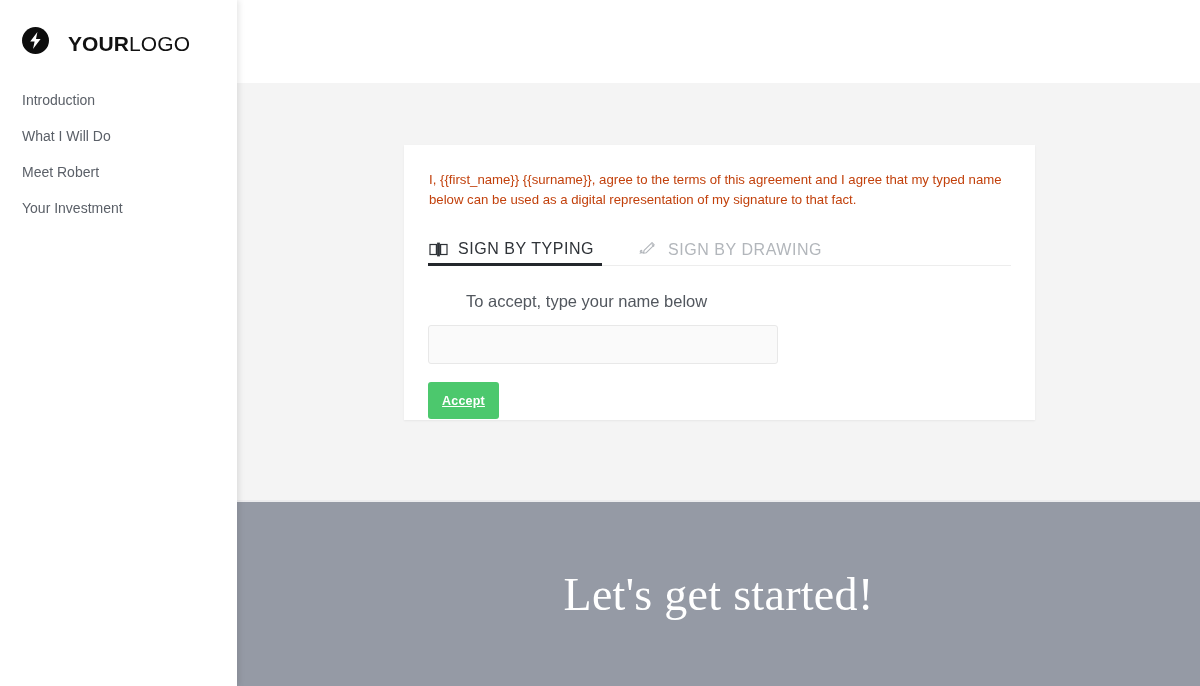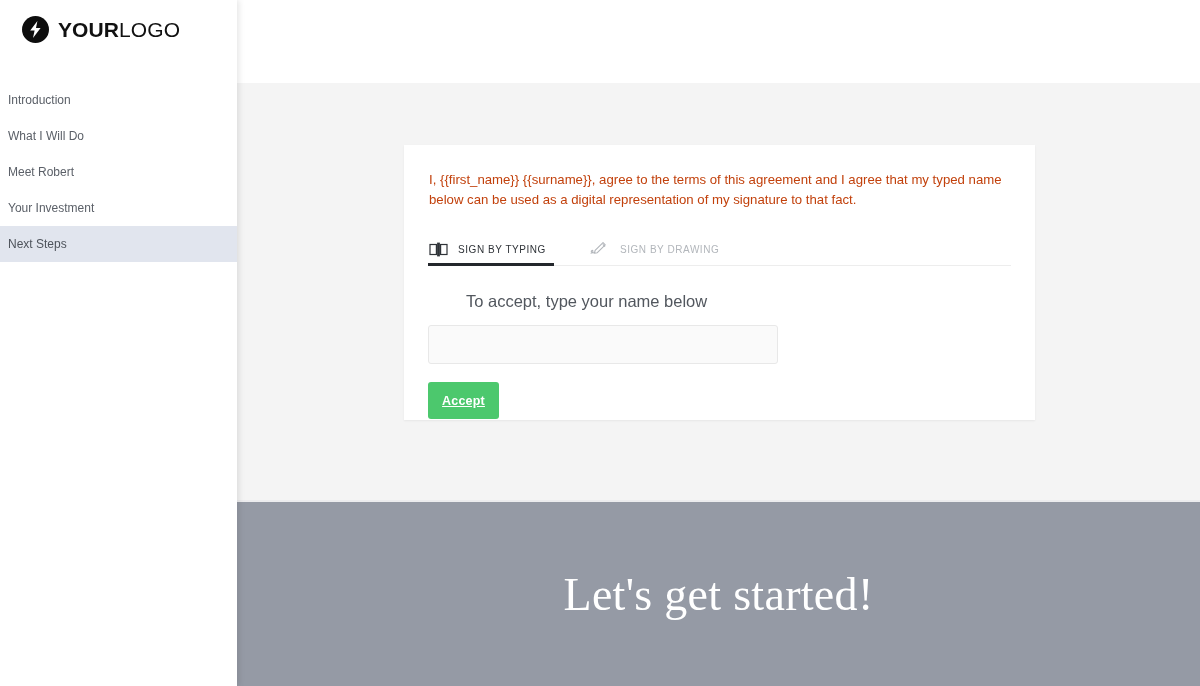--- a/index.html
+++ b/index.html
@@ -62,24 +62,25 @@
     top: 0;
     width: 237px;
     height: 686px;
     background: #ffffff;
     box-shadow: 2px 0 6px rgba(0,0,0,0.10);
     z-index: 5;
   }
   .logo {
     position: absolute;
     left: 22px;
-    top: 13px;
-    display: flex;
-    align-items: center;
+    top: 22px;
+    display: flex;
+    align-items: flex-end;
     height: 32px;
+    gap: 10px;
   }
   .logo-mark {
     width: 27px;
     height: 27px;
     border-radius: 50%;
     background: #0d0d0d;
     display: flex;
     align-items: center;
     justify-content: center;
     margin-right: 9px;
@@ -99,22 +100,22 @@
   .nav {
     position: absolute;
     left: 0;
     top: 82px;
     width: 237px;
   }
   .nav-item {
     display: block;
     height: 36px;
     line-height: 36px;
-    padding: 0 8px;
-    font-size: 12px;
+    padding: 0 22px;
+    font-size: 14px;
     color: #5b6068;
     white-space: nowrap;
     box-sizing: border-box;
     cursor: pointer;
   }
   .nav-item.active {
     background: #e1e5ee;
     color: #4e535b;
   }
 
@@ -146,21 +147,21 @@
     display: flex;
     align-items: flex-end;
     height: 32px;
     border-bottom: 1px solid #ededed;
   }
   .tab {
     display: flex;
     align-items: center;
     height: 31px;
     padding-right: 8px;
-    font-size: 10px;
+    font-size: 16px;
     letter-spacing: 0.55px;
     cursor: pointer;
     box-sizing: border-box;
   }
   .tab .tab-icon {
     display: inline-flex;
     align-items: center;
     justify-content: center;
     width: 21px;
     height: 18px;
@@ -256,21 +257,20 @@
       <span class="logo-text">
         <span class="strong">YOUR</span><span class="light">LOGO</span>
       </span>
     </div>
 
     <nav class="nav">
       <div class="nav-item">Introduction</div>
       <div class="nav-item">What I Will Do</div>
       <div class="nav-item">Meet Robert</div>
       <div class="nav-item">Your Investment</div>
-      <div class="nav-item active">Next Steps</div>
     </nav>
 
   </div>
 
   <div class="card">
     <div class="card-inner">
 
       <p class="agreement-text">I, {{first_name}} {{surname}}, agree to the terms of this agreement and I agree that my typed name below can be used as a digital representation of my signature to that fact.</p>
 
       <div class="tabs">

